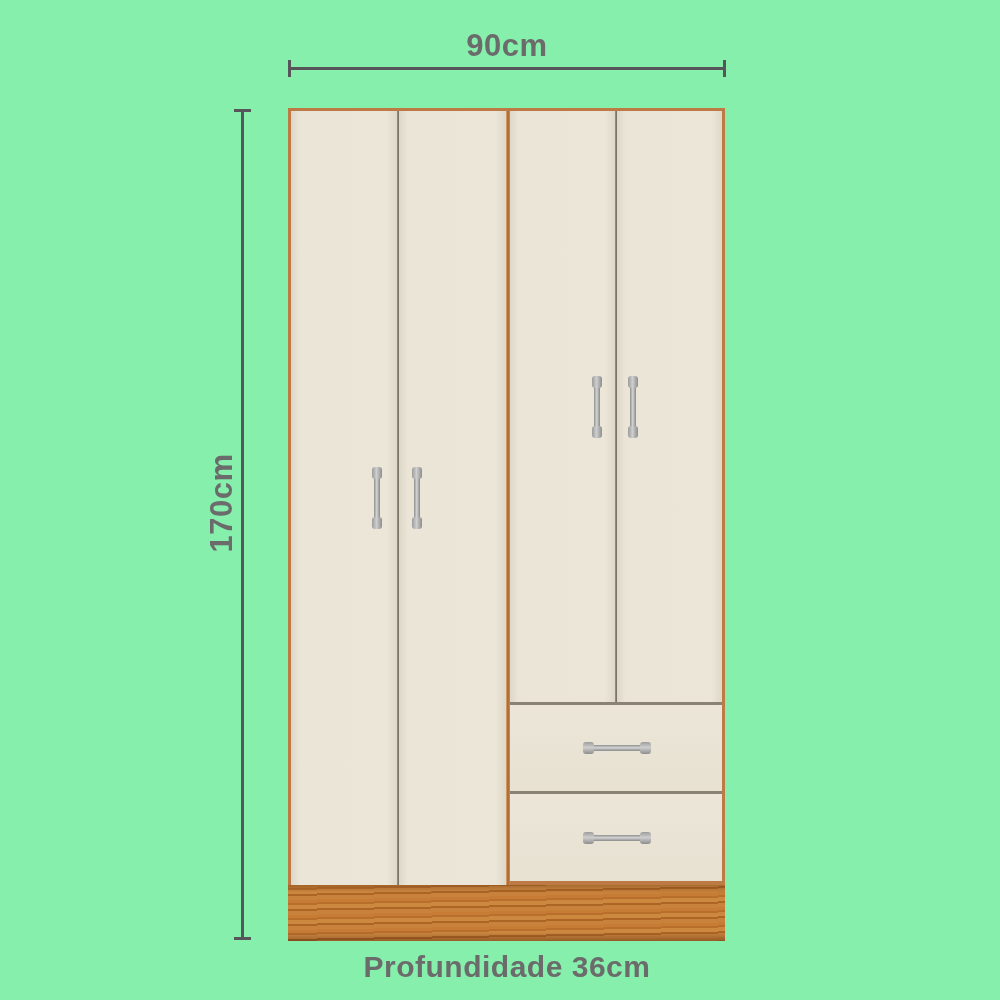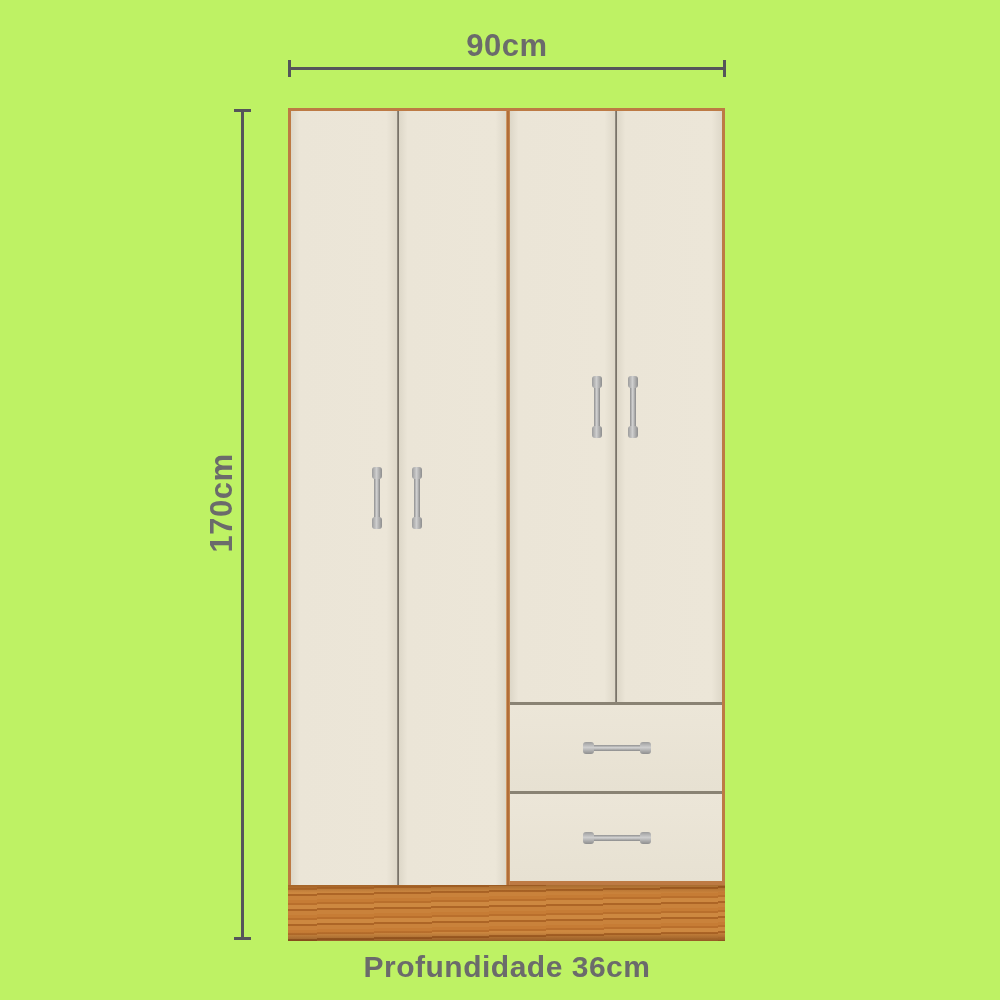--- a/index.html
+++ b/index.html
@@ -5,21 +5,21 @@
   html, body {
     margin: 0;
     padding: 0;
     background: #ffffff;
     font-family: "Liberation Sans", sans-serif;
   }
   .canvas {
     position: relative;
     width: 1000px;
     height: 1000px;
-    background: #bef264;
+    background: #86efac;
     overflow: hidden;
   }
 
   
   .dim-label {
     position: absolute;
     color: #6b6b6b;
     font-weight: bold;
     font-size: 31px;
     letter-spacing: 0.5px;

